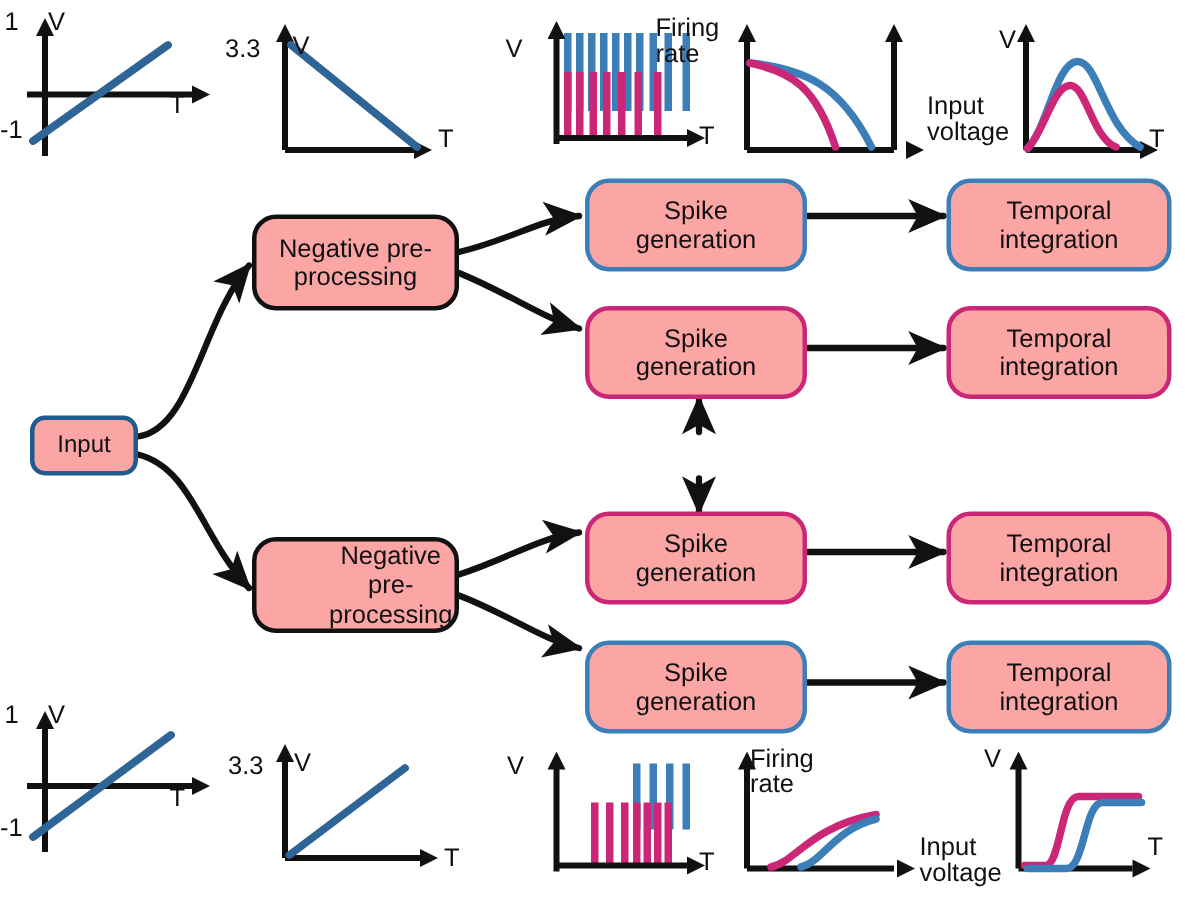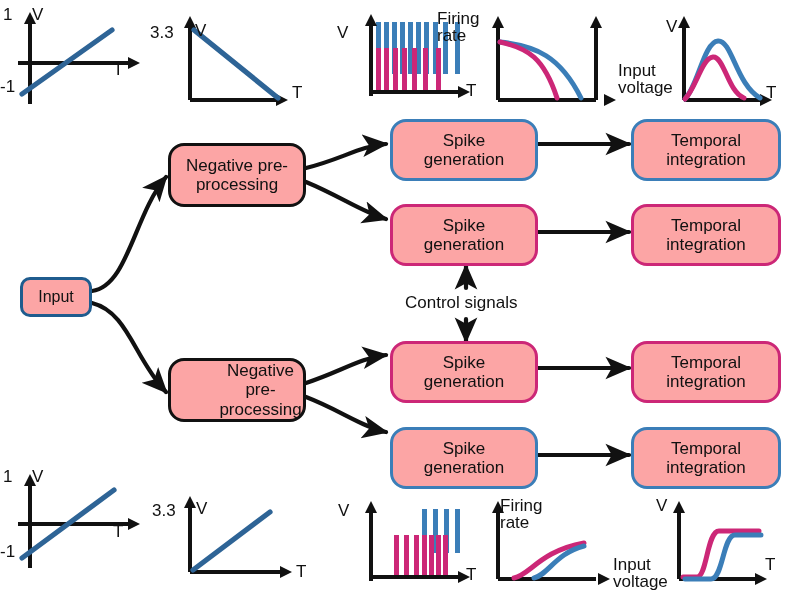--- a/index.html
+++ b/index.html
@@ -267,21 +267,20 @@
   <div class="node n-box" style="left:631px; top:341px; width:150px; height:62px; border-color:#CC2777;">
     <span class="node-label">Temporal
 integration</span>
   </div>
 
   <div class="node n-box" style="left:631px; top:427px; width:150px; height:62px; border-color:#3B7EB8;">
     <span class="node-label">Temporal
 integration</span>
   </div>
 
-  <div class="freetext" style="left:405px; top:293px;">Control signals</div>
 
   <div class="plot" style="left:8px; top:470px; width:150px; height:100px;">
     <svg width="150" height="100" viewBox="0 0 150 100">
       <g stroke="#111111" stroke-width="4" fill="none">
         <path d="M22,98 L22,14"></path>
         <path d="M10,54 L122,54"></path>
       </g>
       <path d="M22,4 l-6,12 l12,0 Z" fill="#111111"></path>
       <path d="M132,54 l-12,-6 l0,12 Z" fill="#111111"></path>
       <path d="M14,88 L106,20" stroke="#2E6496" stroke-width="5.2" fill="none" stroke-linecap="round"></path>

